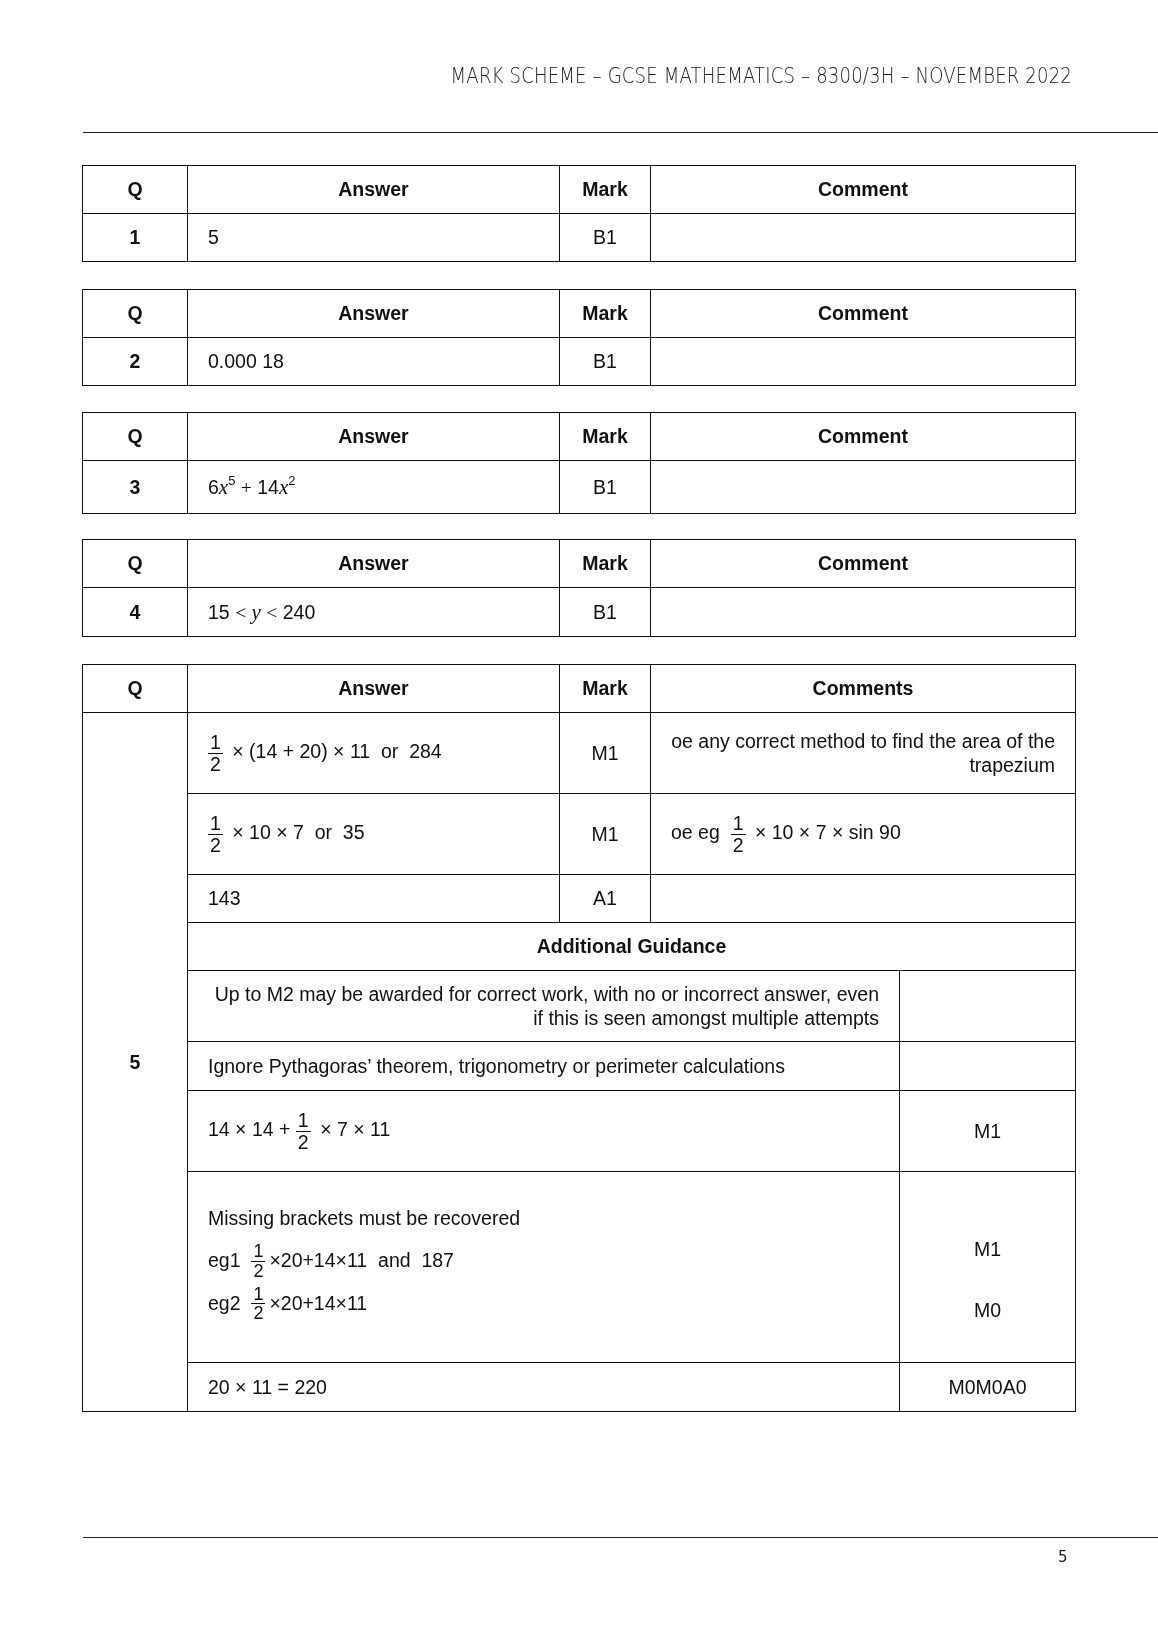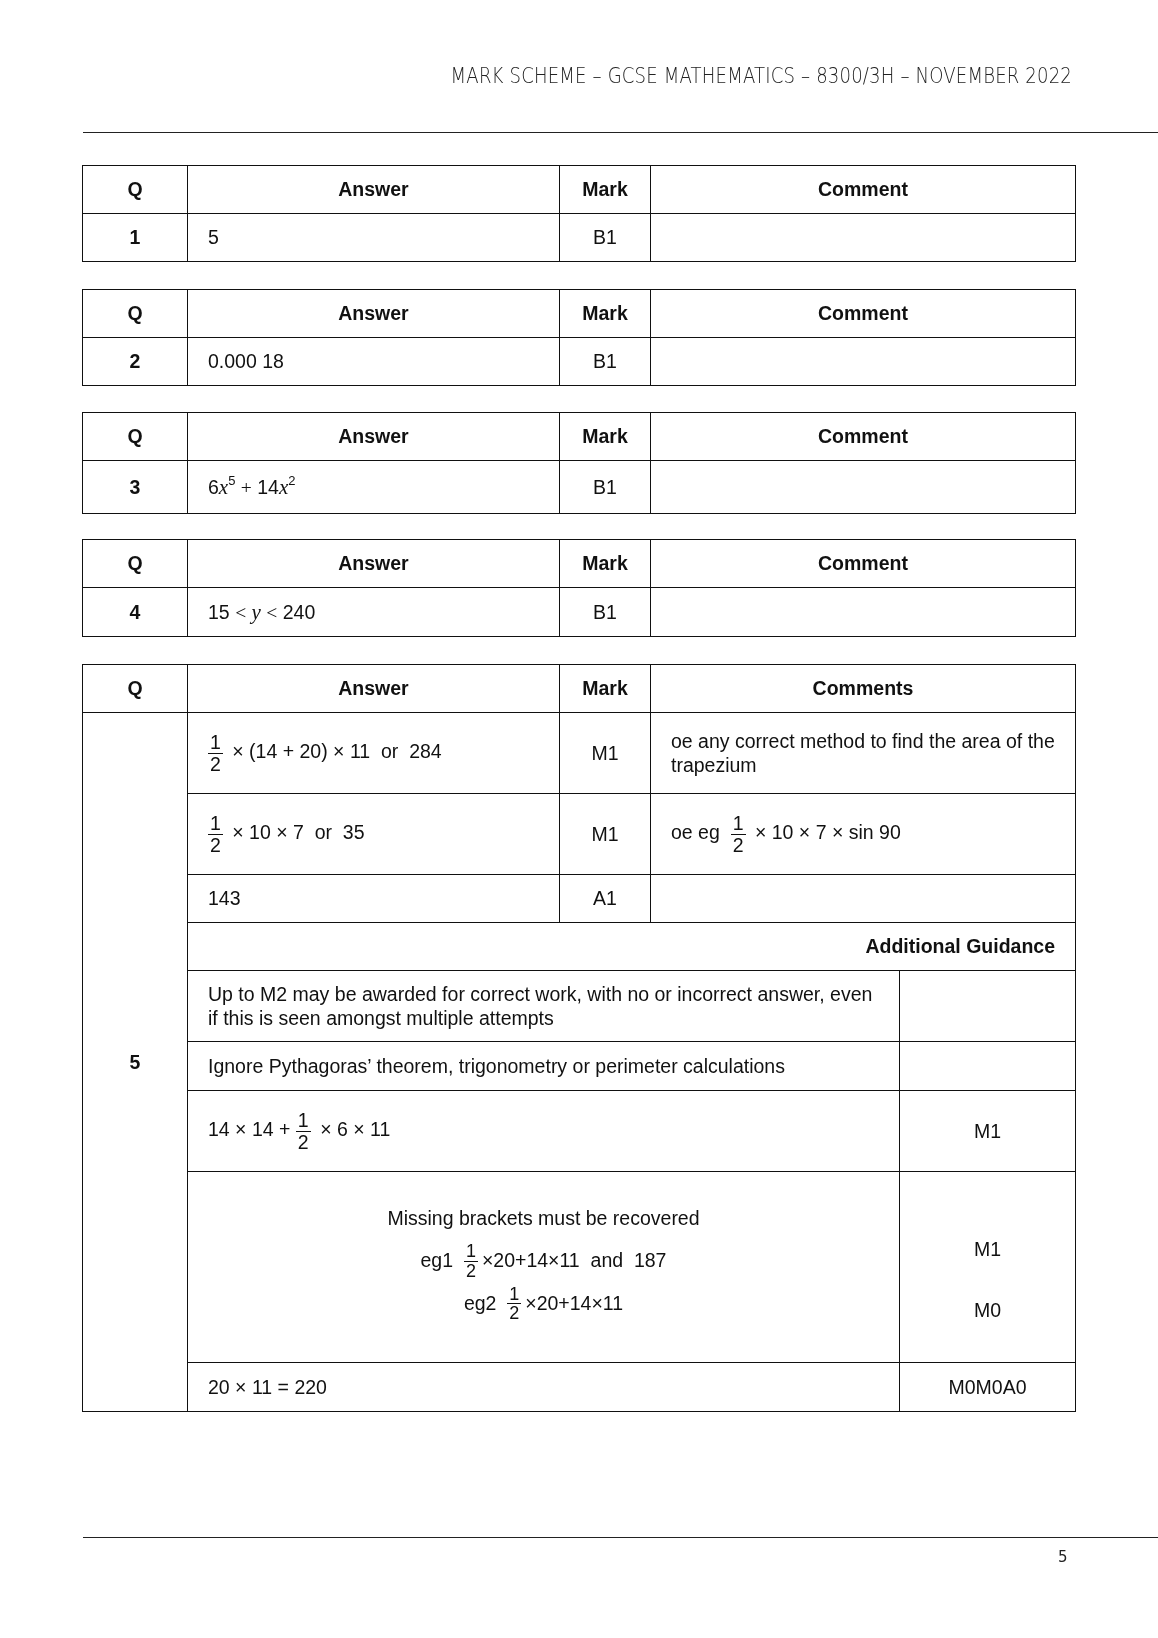--- a/index.html
+++ b/index.html
@@ -22,22 +22,22 @@
   .r48 td { height: 47px; }
   .i { font-family: "Liberation Serif", serif; font-style: italic; font-size: 21px; }
   .op { font-family: "Liberation Serif", serif; }
   sup { font-size: 13px; vertical-align: 9px; line-height: 0; }
 
   .frac { display: inline-flex; flex-direction: column; align-items: center; vertical-align: middle;
           line-height: 1.05; margin: 0 4px 0 0; }
   .frac .num { border-bottom: 1.3px solid #111; padding: 0 2px; }
   .frac .den { padding: 0 2px; }
   .frac.tight { font-size: 18px; }
-  .gtxt { line-height: 24px; }
-  .eg { display: block; text-align: center; }
+  .gtxt { line-height: 24px; text-align: right; }
+  .eg { display: block; }
 </style>
 </head>
 <body>
 
 <div class="hdr">MARK SCHEME – GCSE MATHEMATICS – 8300/3H – NOVEMBER 2022</div>
 <div class="rule" style="top:132px"></div>
 
 <table class="ms" style="top:165px">
   <colgroup>
       <col class="c1">
@@ -174,38 +174,38 @@
           </span>
       <span>× 10 × 7 × sin 90</span>
     </td>
   </tr>
   <tr>
     <td style="height:47px">143</td>
     <td class="mk">A1</td>
     <td colspan="2"></td>
   </tr>
   <tr>
-    <td colspan="4" style="height:47px;text-align:right;font-weight:bold">Additional Guidance</td>
+    <td colspan="4" style="height:47px;text-align:center;font-weight:bold">Additional Guidance</td>
   </tr>
   <tr>
     <td colspan="3" class="gtxt" style="height:70px">Up to M2 may be awarded for correct work, with no or incorrect answer, even if this is seen amongst multiple attempts</td>
     <td class="mk"></td>
   </tr>
   <tr>
     <td colspan="3" style="height:48px">Ignore Pythagoras’ theorem, trigonometry or perimeter calculations</td>
     <td class="mk"></td>
   </tr>
   <tr>
     <td colspan="3" style="height:80px">
       <span>14 × 14 +</span>
       <span class="frac">
             <span class="num">1</span>
             <span class="den">2</span>
           </span>
-      <span>× 6 × 11</span>
+      <span>× 7 × 11</span>
     </td>
     <td class="mk">M1</td>
   </tr>
   <tr>
     <td colspan="3" style="height:178px;padding-top:4px;padding-bottom:8px">
       <span class="eg" style="margin-bottom:12px">Missing brackets must be recovered</span>
       <span class="eg" style="margin-bottom:4px">
         <span>eg1</span>&nbsp;&nbsp;<span class="frac tight">
               <span class="num">1</span>
               <span class="den">2</span>

